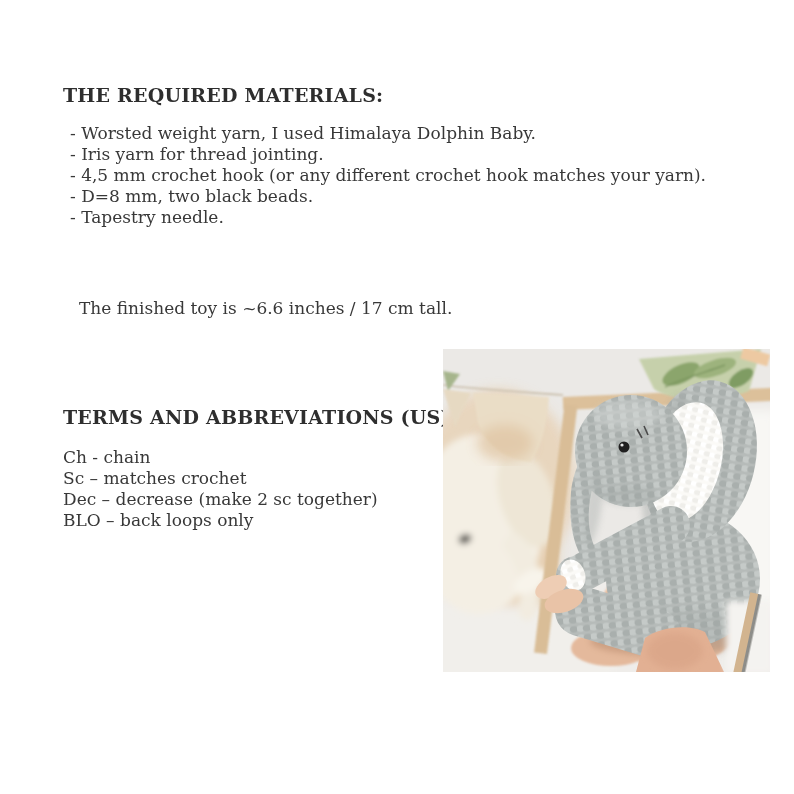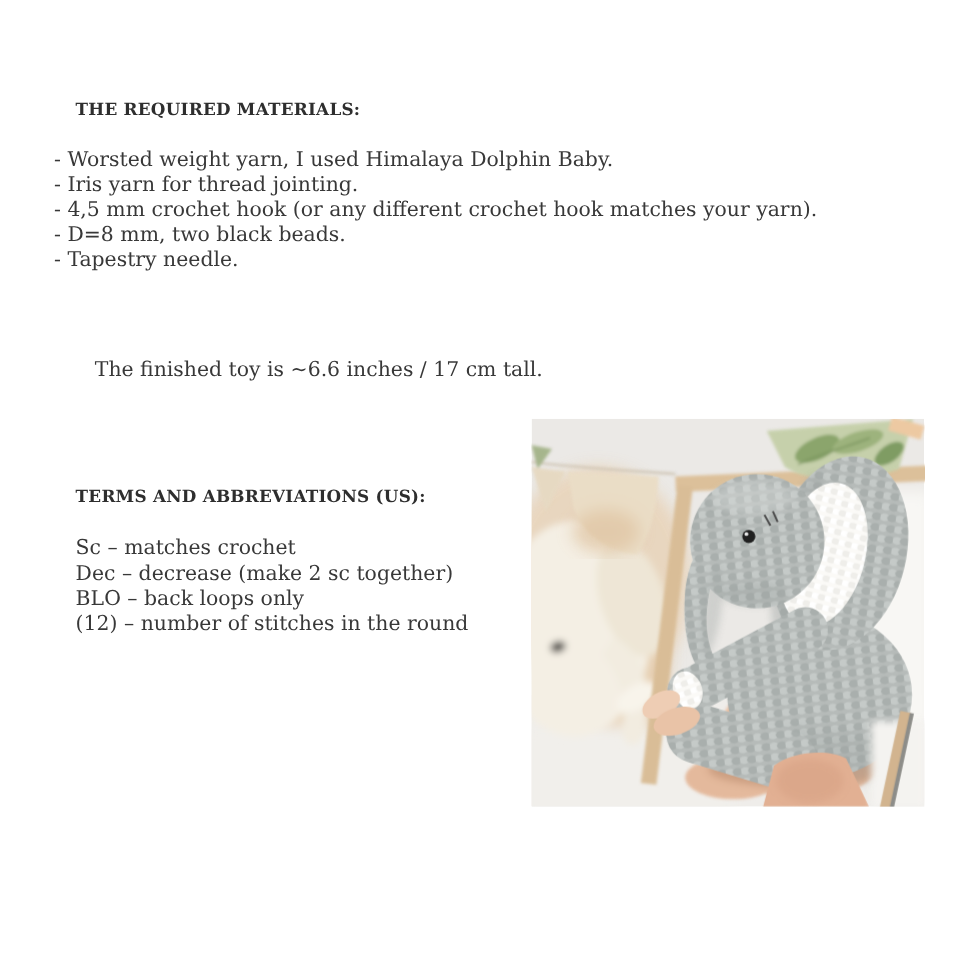--- a/index.html
+++ b/index.html
@@ -3,29 +3,29 @@
 <meta charset="utf-8">
 <style>
   html,body{margin:0;padding:0;}
   body{
     width:794px;height:794px;background:#ffffff;position:relative;
     font-family:"DejaVu Serif","Liberation Serif",serif;
     color:#363636;overflow:hidden;
   }
   .abs{position:absolute;}
   h2.doc-heading{
-    margin:0;font-size:14px;font-weight:700;color:#2e2e2e;letter-spacing:0.2px;
+    margin:0;font-size:19px;font-weight:700;color:#2e2e2e;letter-spacing:0.2px;
     font-family:"DejaVu Serif","Liberation Serif",serif;
   }
   ul.plain{
     list-style:none;margin:0;padding:0;font-size:17px;line-height:21px;color:#383838;
   }
   p.body-line{margin:16px;font-size:17px;line-height:21px;color:#383838;}
   #materials-heading{left:63px;top:84px;}
-  #materials-list{left:45px;top:123px;}
+  #materials-list{left:70px;top:123px;}
   #size-note{left:63px;top:282px;}
   #terms-heading{left:63px;top:406px;}
   #terms-list{left:63px;top:447px;}
   #photo{left:443px;top:349px;width:327px;height:323px;}
 </style>
 </head>
 <body>
 
 <h2 class="abs doc-heading" id="materials-heading">THE REQUIRED MATERIALS:</h2>
 
@@ -35,24 +35,24 @@
   <li>- 4,5 mm crochet hook (or any different crochet hook matches your yarn).</li>
   <li>- D=8 mm, two black beads.</li>
   <li>- Tapestry needle.</li>
 </ul>
 
 <p class="abs body-line" id="size-note">The finished toy is ~6.6 inches / 17 cm tall.</p>
 
 <h2 class="abs doc-heading" id="terms-heading">TERMS AND ABBREVIATIONS (US):</h2>
 
 <ul class="abs plain" id="terms-list">
+  <li>Ch - chain</li>
   <li>Sc – matches crochet</li>
   <li>Dec – decrease (make 2 sc together)</li>
   <li>BLO – back loops only</li>
-  <li>(12) – number of stitches in the round</li>
 </ul>
 
 <div class="abs" id="photo">
 <svg width="327" height="323" viewBox="0 0 327 323" xmlns="http://www.w3.org/2000/svg">
   <defs>
     <filter id="f6" x="-40%" y="-40%" width="180%" height="180%">
           <feGaussianBlur stdDeviation="6"></feGaussianBlur>
         </filter>
     <filter id="f3" x="-40%" y="-40%" width="180%" height="180%">
           <feGaussianBlur stdDeviation="3"></feGaussianBlur>

